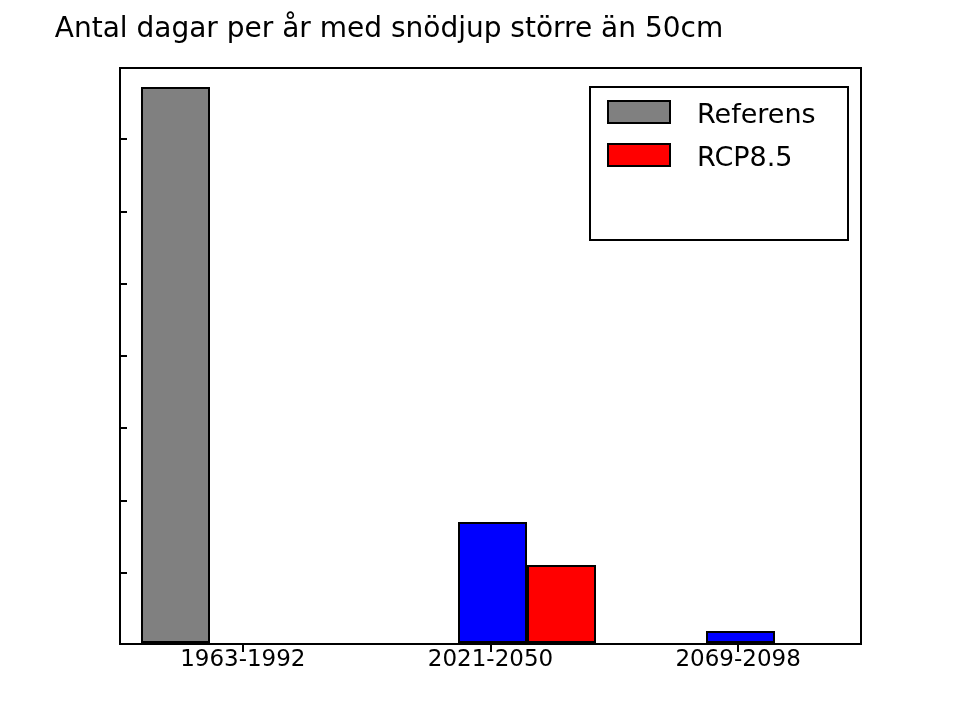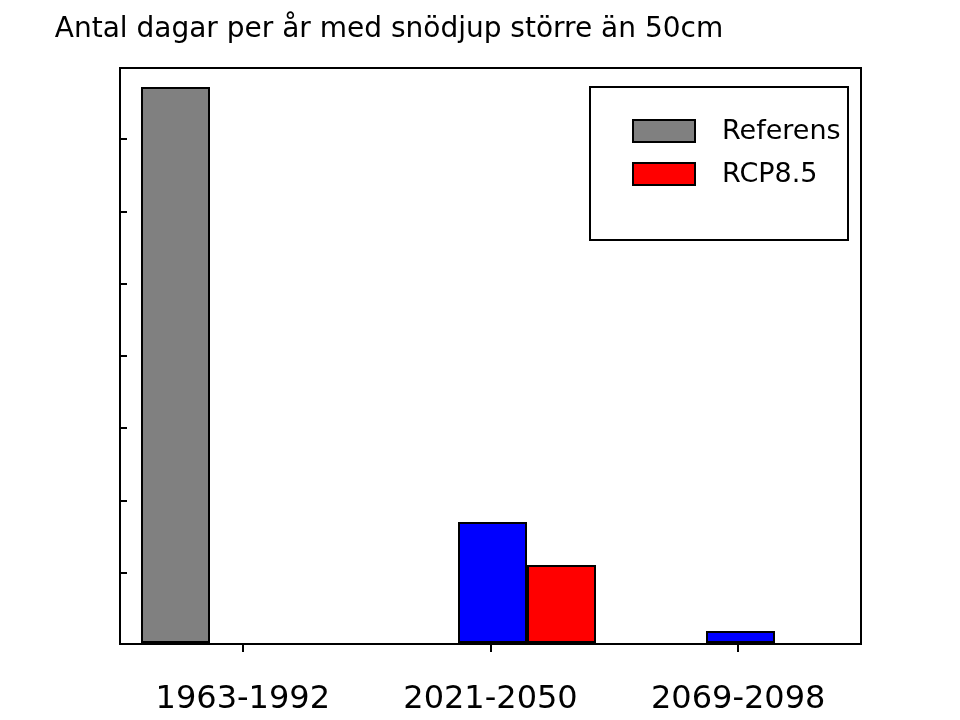--- a/index.html
+++ b/index.html
@@ -83,44 +83,43 @@
   
   .xtick-mark {
     position: absolute;
     top: 643px;
     width: 2px;
     height: 9px;
     background: #000000;
   }
   .xtick-label {
     position: absolute;
-    top: 682px;
+    top: 643px;
     transform: translateX(-50%);
-    font-size: 32px;
+    font-size: 23px;
     line-height: 30px;
     white-space: nowrap;
   }
 
   
   #legend {
     position: absolute;
     left: 589px;
     top: 86px;
     width: 260px;
     height: 155px;
     border: 2px solid #000000;
     background: #ffffff;
     box-sizing: border-box;
     padding: 12px 14px 12px 16px;
   }
   .legend-row {
     display: flex;
-    align-items: flex-end;
+    align-items: flex-start;
     height: 43px;
-    margin-left: 25px;
   }
   .legend-swatch {
     width: 64px;
     height: 24px;
     border: 2px solid #000000;
     box-sizing: border-box;
     flex: 0 0 auto;
   }
   .legend-label {
     margin-left: 26px;

